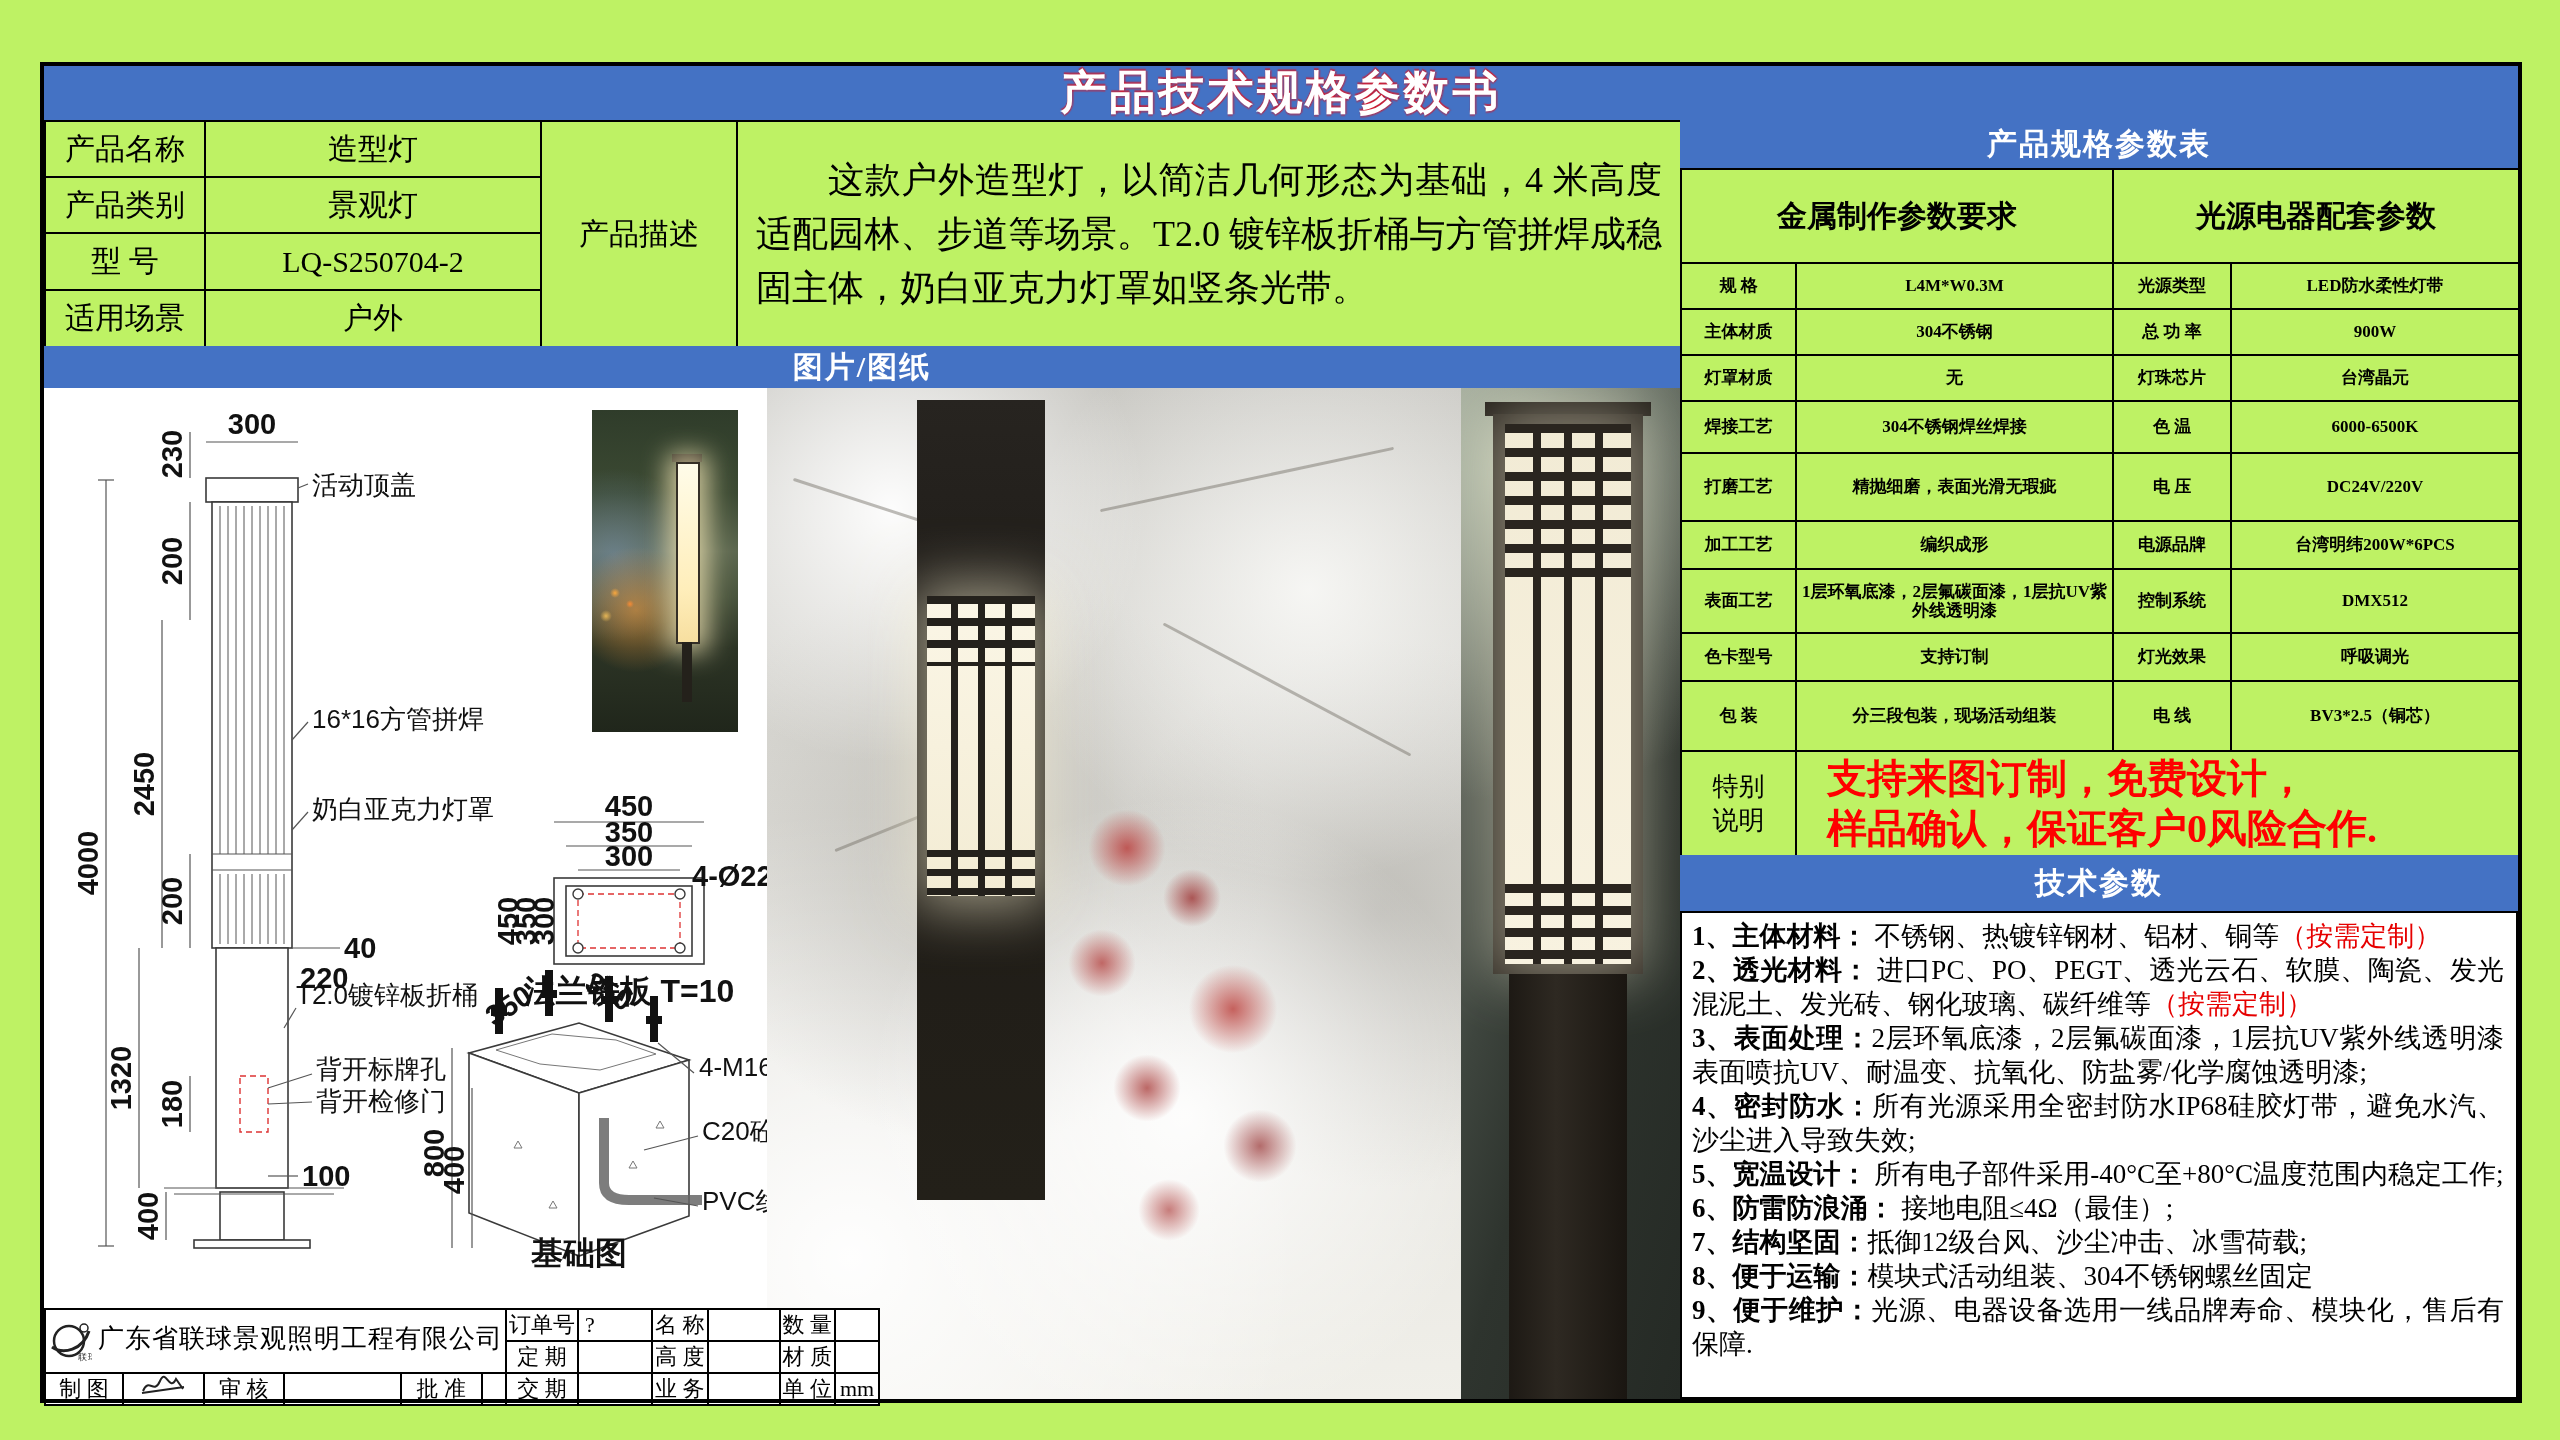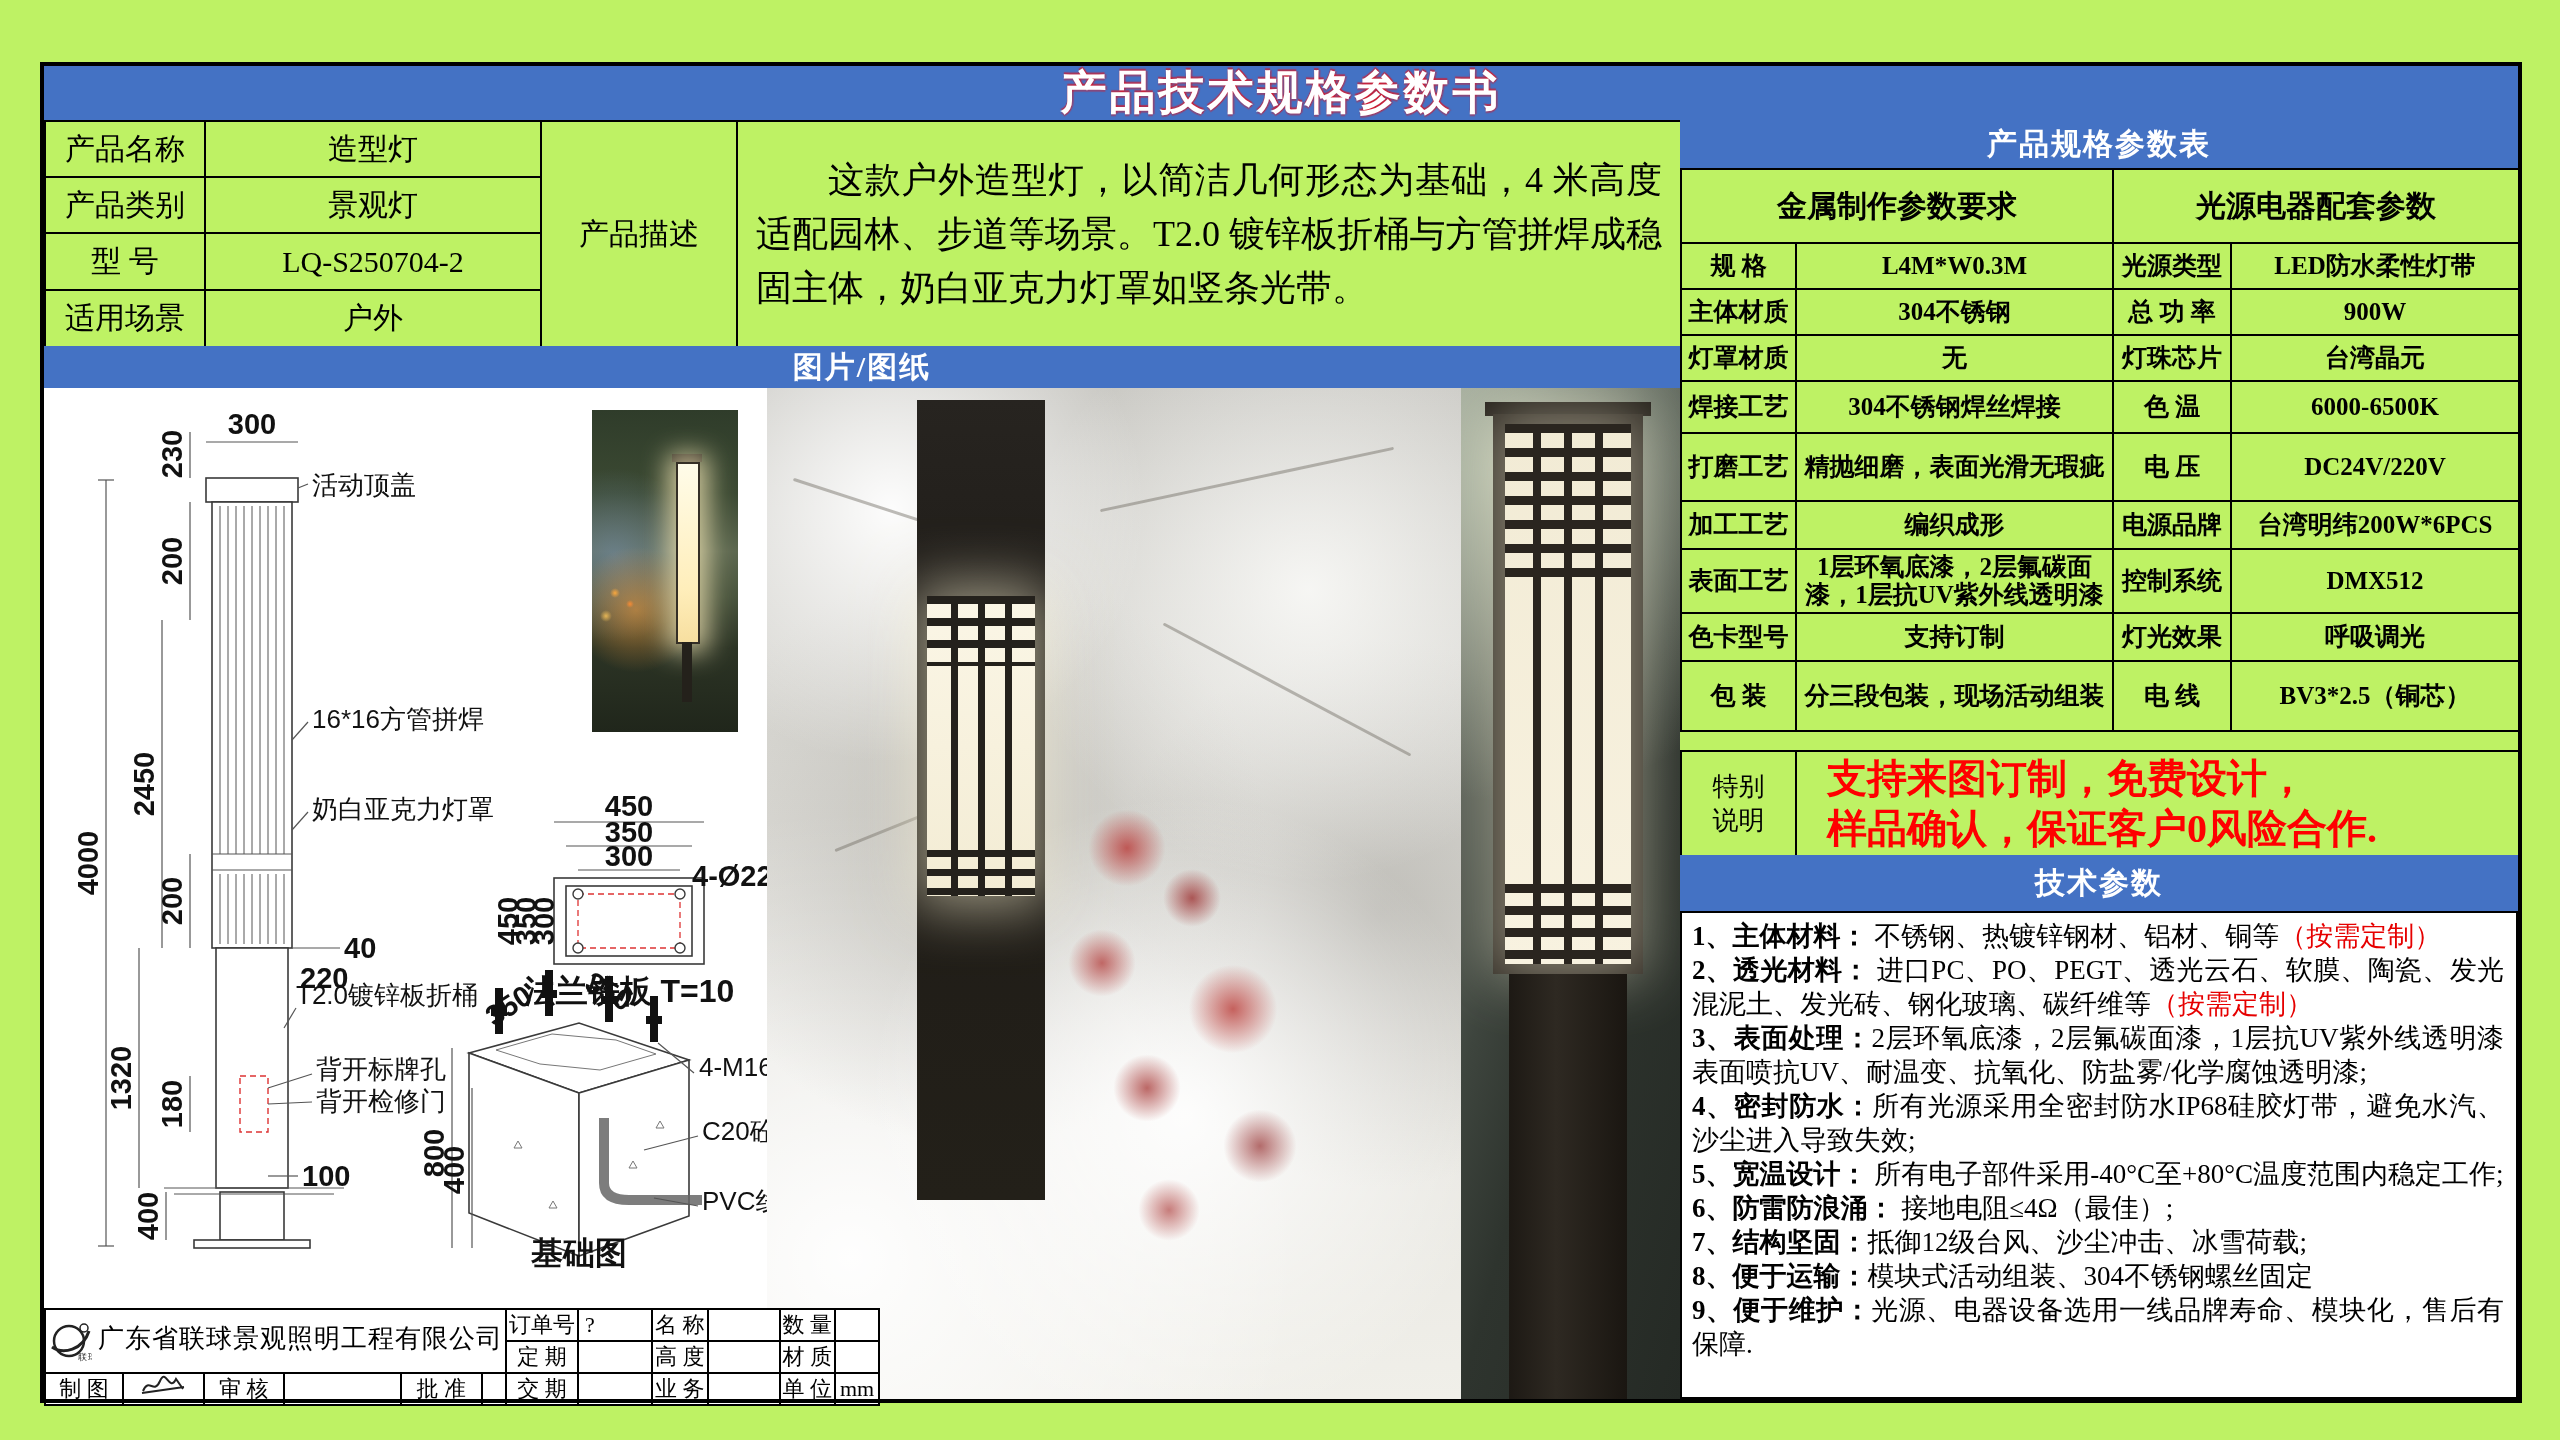--- a/index.html
+++ b/index.html
@@ -15,21 +15,21 @@
   td{border:2px solid #000;text-align:center;vertical-align:middle;overflow:hidden;}
   #info-table{left:44px;top:120px;z-index:10;}
   #info-table td{font-size:30px;}
   #info-table .desc{font-size:36px;text-align:left;vertical-align:middle;line-height:1.5;padding:0 18px;}
   #info-table .desc p{margin:0;text-indent:2em;text-align:justify;}
   #pics-bar{left:44px;top:346px;width:1636px;height:42px;}
   .barlabel{font-size:30px;font-weight:bold;color:#fff;letter-spacing:2px;}
   #pics-area{left:44px;top:388px;width:1636px;height:1011px;background:#fff;z-index:5;}
   #spec-header{left:1680px;top:120px;width:838px;height:48px;}
   #spec-table{left:1680px;top:168px;z-index:10;}
-  #spec-table td{font-size:25px;font-weight:bold;line-height:1.12;padding:0 2px;}
+  #spec-table td{font-size:17px;font-weight:bold;line-height:1.12;padding:0 2px;}
   #spec-table .grp{font-size:30px;}
   #special-table{left:1680px;top:750px;z-index:10;}
   #special-table .lab{font-size:26px;line-height:1.3;}
   #special-table .content{text-align:left;padding-left:30px;}
   #special-table .content div{font-size:40px;font-weight:bold;color:#ff0000;line-height:50px;white-space:nowrap;}
   #tech-header{left:1680px;top:855px;width:838px;height:56px;}
   #tech-body{left:1680px;top:911px;width:838px;height:488px;border:2px solid #000;box-sizing:border-box;
              padding:6px 12px 0 10px;z-index:10;background:#fff;}
   #tech-body p{margin:0;font-size:27px;line-height:1.26;text-align:justify;}
   #tech-body .hd{font-weight:bold;}
@@ -395,21 +395,21 @@
   </div>
 
   <table id="spec-table" class="abs">
     <colgroup>
         <col style="width:115px">
         <col style="width:317px">
         <col style="width:118px">
         <col style="width:288px">
       </colgroup>
     <tbody>
-        <tr style="height:74px">
+        <tr style="height:94px">
       <td colspan="2" class="grp">金属制作参数要求</td>
       <td colspan="2" class="grp">光源电器配套参数</td>
     </tr>
     <tr style="height:46px">
       <td>规    格</td>
           <td>L4M*W0.3M</td>
       <td>光源类型</td>
           <td>LED防水柔性灯带</td>
     </tr>
     <tr style="height:46px">

